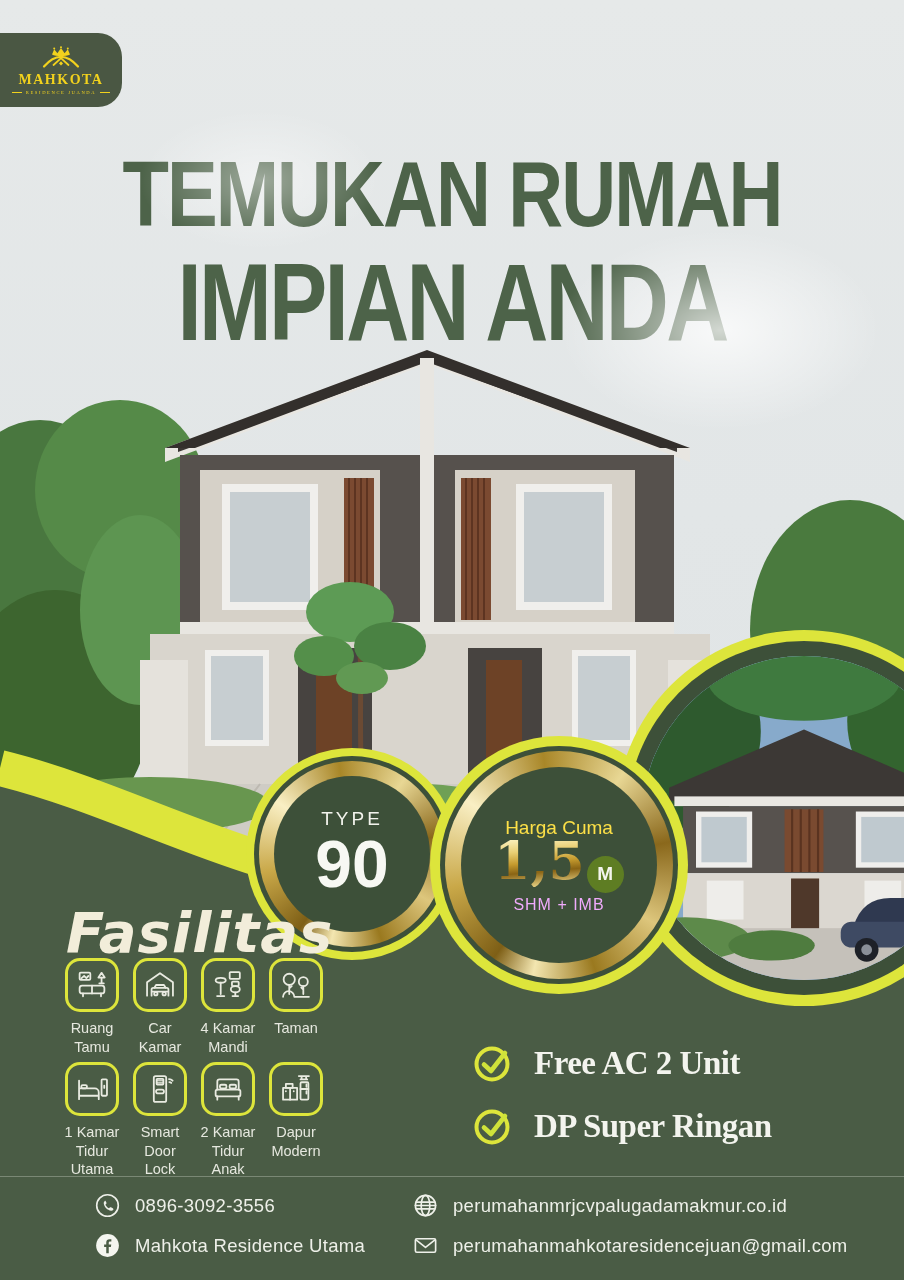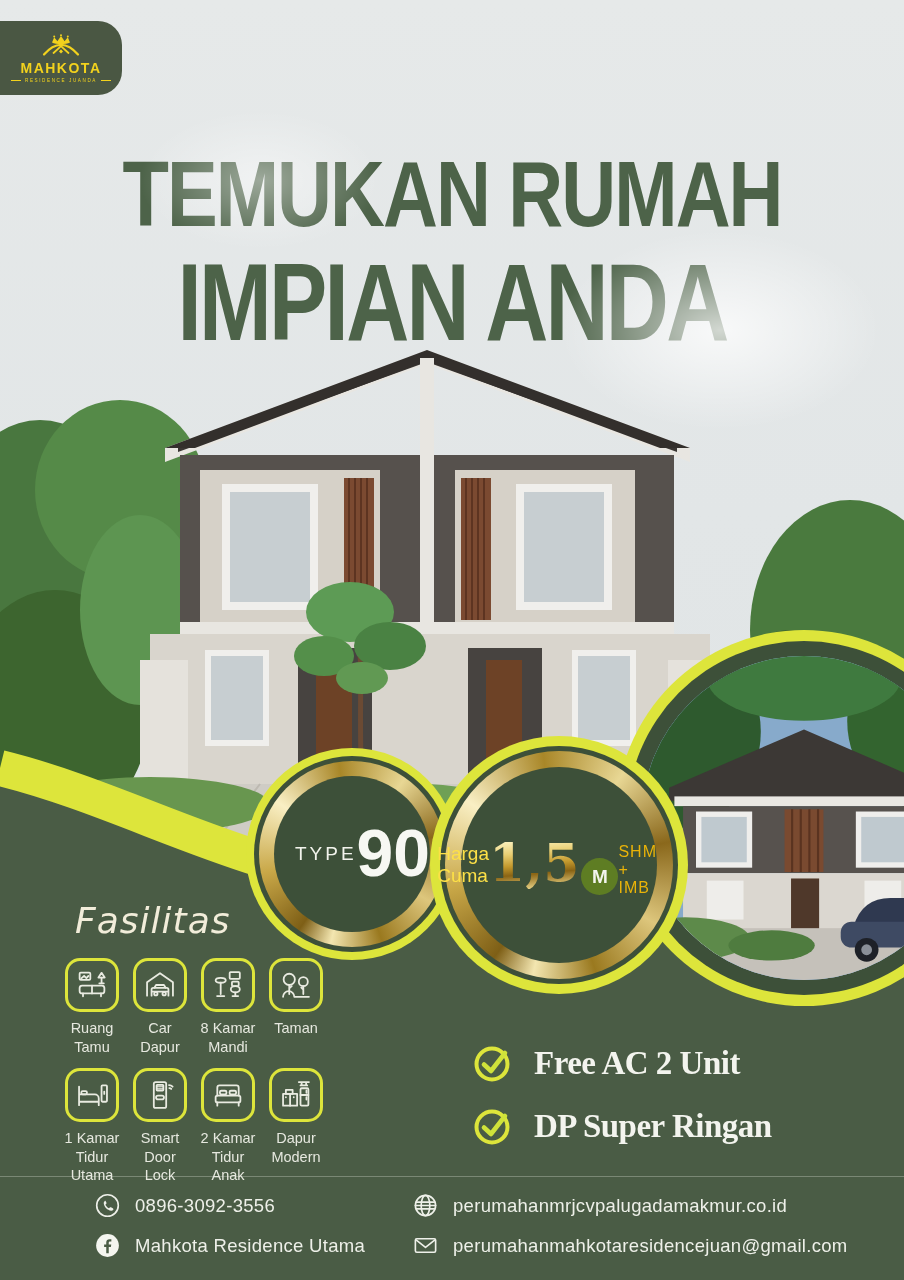--- a/index.html
+++ b/index.html
@@ -2,23 +2,23 @@
 <html><head>
 <meta charset="utf-8">
 <style>
   * { margin:0; padding:0; box-sizing:border-box; }
   html,body { width:904px; height:1280px; }
   body { font-family:"Liberation Sans", sans-serif; }
   .poster { position:relative; width:904px; height:1280px; overflow:hidden;
             background:linear-gradient(180deg,#e6e9e9 0%,#e2e6e7 40%,#dfe3e4 100%); }
 
   
-  .logo-badge { position:absolute; left:0; top:21px; width:122px; height:74px;
+  .logo-badge { position:absolute; left:0; top:33px; width:122px; height:74px;
     background:#4a5743; border-radius:0 24px 24px 0;
-    display:flex; flex-direction:column; align-items:center; justify-content:center; z-index:9; }
+    display:flex; flex-direction:column; align-items:center; justify-content:center; z-index:9;font-family:Liberation Serif, serif; }
   .logo-crown { width:58px; height:26px; display:block; }
   .logo-name { color:#f2d21d; font-weight:800; font-size:14px; letter-spacing:1.5px; line-height:1; margin-top:2px; }
   .logo-tagline { color:#f2d21d; font-size:4.6px; letter-spacing:1.6px; margin-top:3px;
     display:flex; align-items:center; gap:4px; }
   .logo-tagline::before,.logo-tagline::after { content:""; width:10px; height:1px; background:#f2d21d; }
 
   
   .headline { position:absolute; left:0; width:904px; text-align:center; color:#4d6349;
     font-weight:800; z-index:2; }
   .headline-1 { top:142px; font-size:80px; letter-spacing:-2px; transform:scale(.95,1.15); transform-origin:top center; }
@@ -31,52 +31,52 @@
   
   .house-scene { position:absolute; left:0; top:330px; width:904px; height:545px; z-index:1; }
   .bottom-wave { position:absolute; left:0; top:690px; width:904px; height:590px; z-index:4; }
 
   
   .ring-lime { border-radius:50%; background:#dde53b; }
   .ring-green { width:100%; height:100%; border-radius:50%; background:#3d5039; }
   .ring-gold { width:100%; height:100%; border-radius:50%;
     background:conic-gradient(from 215deg,#7e5f16,#c9a848 12%,#f9efc4 25%,#a98728 38%,#e8d794 50%,#8a681c 62%,#ddc67c 74%,#9a791f 85%,#f3e6b0 94%,#7e5f16); }
   .ring-core { width:100%; height:100%; border-radius:50%; background:#3d5039;
-    display:flex; flex-direction:row; align-items:center; justify-content:flex-end; }
+    display:flex; flex-direction:column; align-items:center; justify-content:center; }
 
   .type-circle { position:absolute; left:246px; top:748px; width:212px; height:212px; padding:8px; z-index:6; }
   .type-circle .ring-green { padding:5px; }
   .type-circle .ring-gold { padding:15px; }
   .type-label { color:#f2f3ec; font-size:19px; letter-spacing:3px; }
   .type-value { color:#f7f8f3; font-size:66px; font-weight:800; line-height:1.05; }
 
   .price-circle { position:absolute; left:430px; top:736px; width:258px; height:258px; padding:10px; z-index:7; }
   .price-circle .ring-green { padding:5px; }
   .price-circle .ring-gold { padding:16px; }
   .price-label { color:#fde047; font-size:19px; }
   .price-row { display:flex; align-items:flex-end; margin-top:-4px; }
   .price-value { font-family:"DejaVu Serif", serif; font-weight:700; font-size:52px; line-height:1;
     background:linear-gradient(175deg,#fdf4c4 8%,#e9cf74 32%,#c49a2e 52%,#8a6414 68%,#f0dc90 96%);
     -webkit-background-clip:text; background-clip:text; color:transparent; }
   .price-unit { width:37px; height:37px; border-radius:50%; background:#5e7d23; color:#f4f5ee;
     font-size:19px; font-weight:700; display:flex; align-items:center; justify-content:center;
     margin-left:2px; transform:translateY(6px); }
-  .price-note { color:#eab308; font-size:16px; letter-spacing:1px; margin-top:9px; }
+  .price-note { color:#f0abfc; font-size:16px; letter-spacing:1px; margin-top:9px; }
 
   .inset-circle { position:absolute; left:616px; top:630px; width:376px; height:376px; padding:11px; z-index:5; }
   .inset-circle .ring-green { padding:15px; }
   .inset-photo { width:100%; height:100%; border-radius:50%; overflow:hidden; background:#87aacb; }
   .inset-photo svg { display:block; width:100%; height:100%; }
 
   
-  .fasilitas-heading { position:absolute; left:75px; top:900px; z-index:8;
-    font-family:"DejaVu Sans", sans-serif; font-style:italic; font-weight:400;
-    font-size:36px; color:#f2edda; letter-spacing:1px; }
+  .fasilitas-heading { position:absolute; left:66px; top:900px; z-index:8;
+    font-family:"DejaVu Sans", sans-serif; font-style:italic; font-weight:700;
+    font-size:56px; color:#f2edda; letter-spacing:1px; }
   .fac-grid { position:absolute; left:58px; top:958px; z-index:8;
-    display:grid; grid-template-columns:repeat(4,68px); row-gap:12px; justify-items:center; }
+    display:grid; grid-template-columns:repeat(4,68px); row-gap:6px; justify-items:center; }
   .fac-item { display:flex; flex-direction:column; align-items:center; }
   .fac-box { width:54px; height:54px; border:3px solid #dde53b; border-radius:15px;
     display:flex; align-items:center; justify-content:center; }
   .fac-box svg { width:36px; height:36px; stroke:#e9ebe1; fill:none;
     stroke-width:1.6; stroke-linecap:round; stroke-linejoin:round; }
   .fac-label { margin-top:7px; width:62px; text-align:center; color:#e6e8df;
     font-size:14.5px; line-height:1.28; }
 
   
   .benefits { position:absolute; left:470px; top:1040px; z-index:8; display:flex; flex-direction:column; gap:17px; }
@@ -257,35 +257,35 @@
     <div class="fac-item">
       <div class="fac-box">
           <svg viewBox="0 0 32 32">
         <path d="M4.5 25.5 V13.5 L16 5.5 L27.5 13.5 V25.5"></path>
         <path d="M8.5 25.5 v-5.5 a1.5 1.5 0 0 1 1.5 -1.5 h12 a1.5 1.5 0 0 1 1.5 1.5 v5.5"></path>
         <path d="M11 18.5 L12.5 16 h7 L21 18.5 M9.5 21.8 h13"></path>
         <circle cx="12.3" cy="23.8" r="1.5"></circle>
             <circle cx="19.7" cy="23.8" r="1.5"></circle>
       </svg>
         </div>
-      <div class="fac-label">Car Dapur</div>
+      <div class="fac-label">Car Kamar</div>
     </div>
 
     <div class="fac-item">
       <div class="fac-box">
           <svg viewBox="0 0 32 32">
         <rect x="17.5" y="4.5" width="9" height="6" rx="0.8"></rect>
         <ellipse cx="9.5" cy="11.8" rx="4.5" ry="2.2"></ellipse>
         <path d="M9.5 14 V24 M6.3 25.8 h6.4"></path>
         <rect x="19.5" y="13" width="6" height="4" rx="0.8"></rect>
         <ellipse cx="22.5" cy="19.8" rx="4" ry="2.8"></ellipse>
         <path d="M22.5 22.6 v2.8 M20 25.8 h5"></path>
       </svg>
         </div>
-      <div class="fac-label">8 Kamar Mandi</div>
+      <div class="fac-label">4 Kamar Mandi</div>
     </div>
 
     <div class="fac-item">
       <div class="fac-box">
           <svg viewBox="0 0 32 32">
         <circle cx="10" cy="11" r="5"></circle>
         <path d="M10 16 V24 M10 19 l2.2 -2"></path>
         <circle cx="22.5" cy="13" r="4"></circle>
         <path d="M22.5 17 V24 M22.5 20 l-1.8 -1.6"></path>
         <path d="M4.5 26.5 a5 5 0 0 1 10 0 M14.5 26.5 h13"></path>

